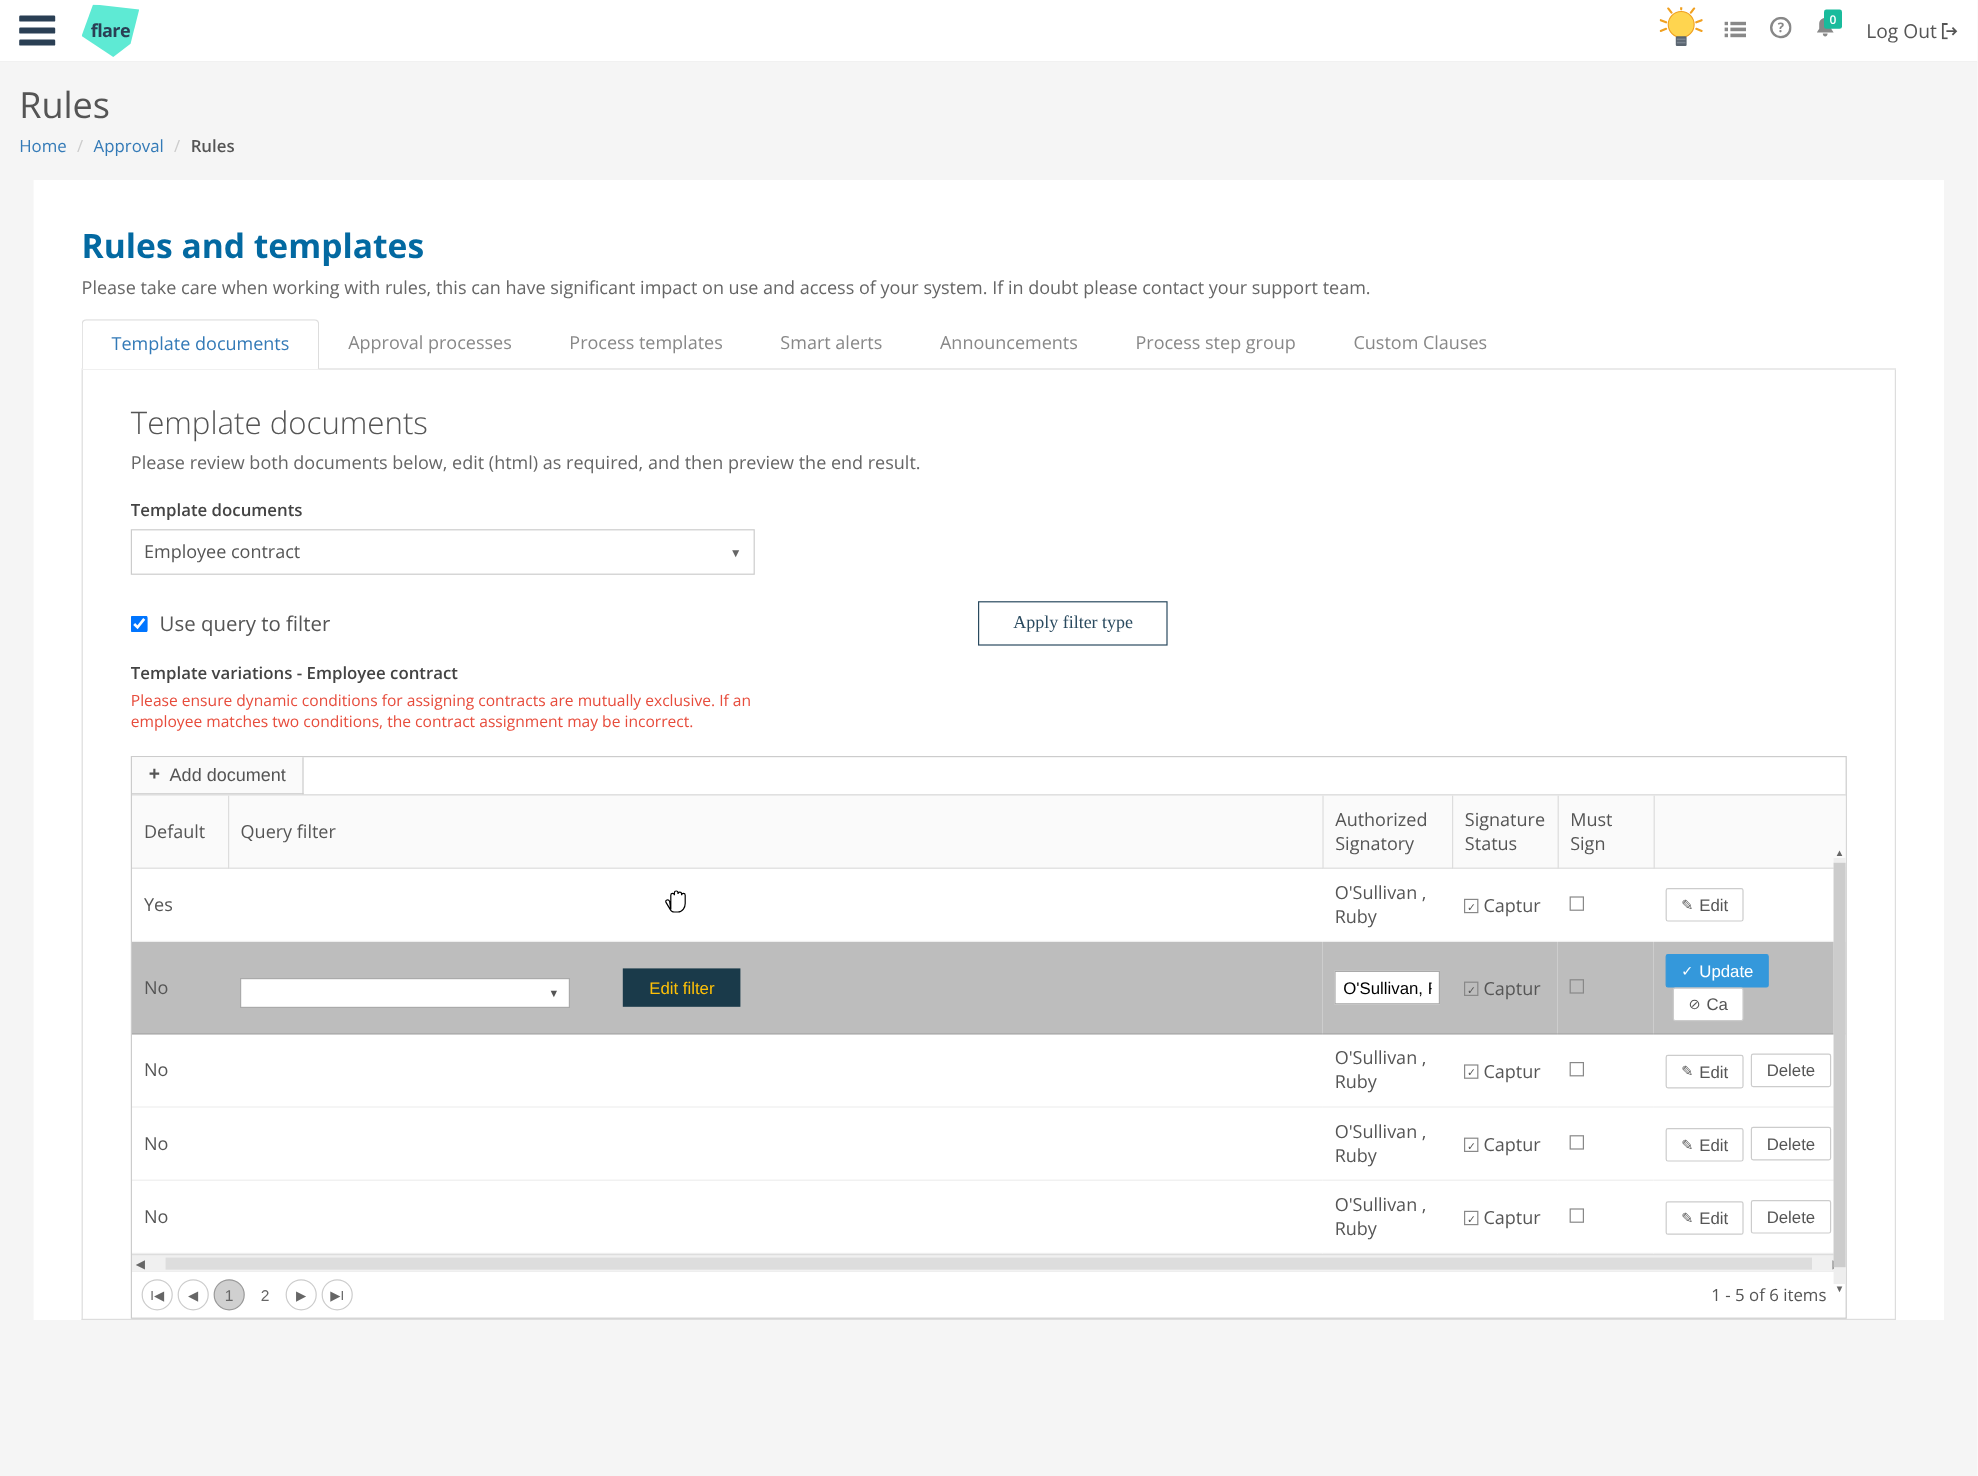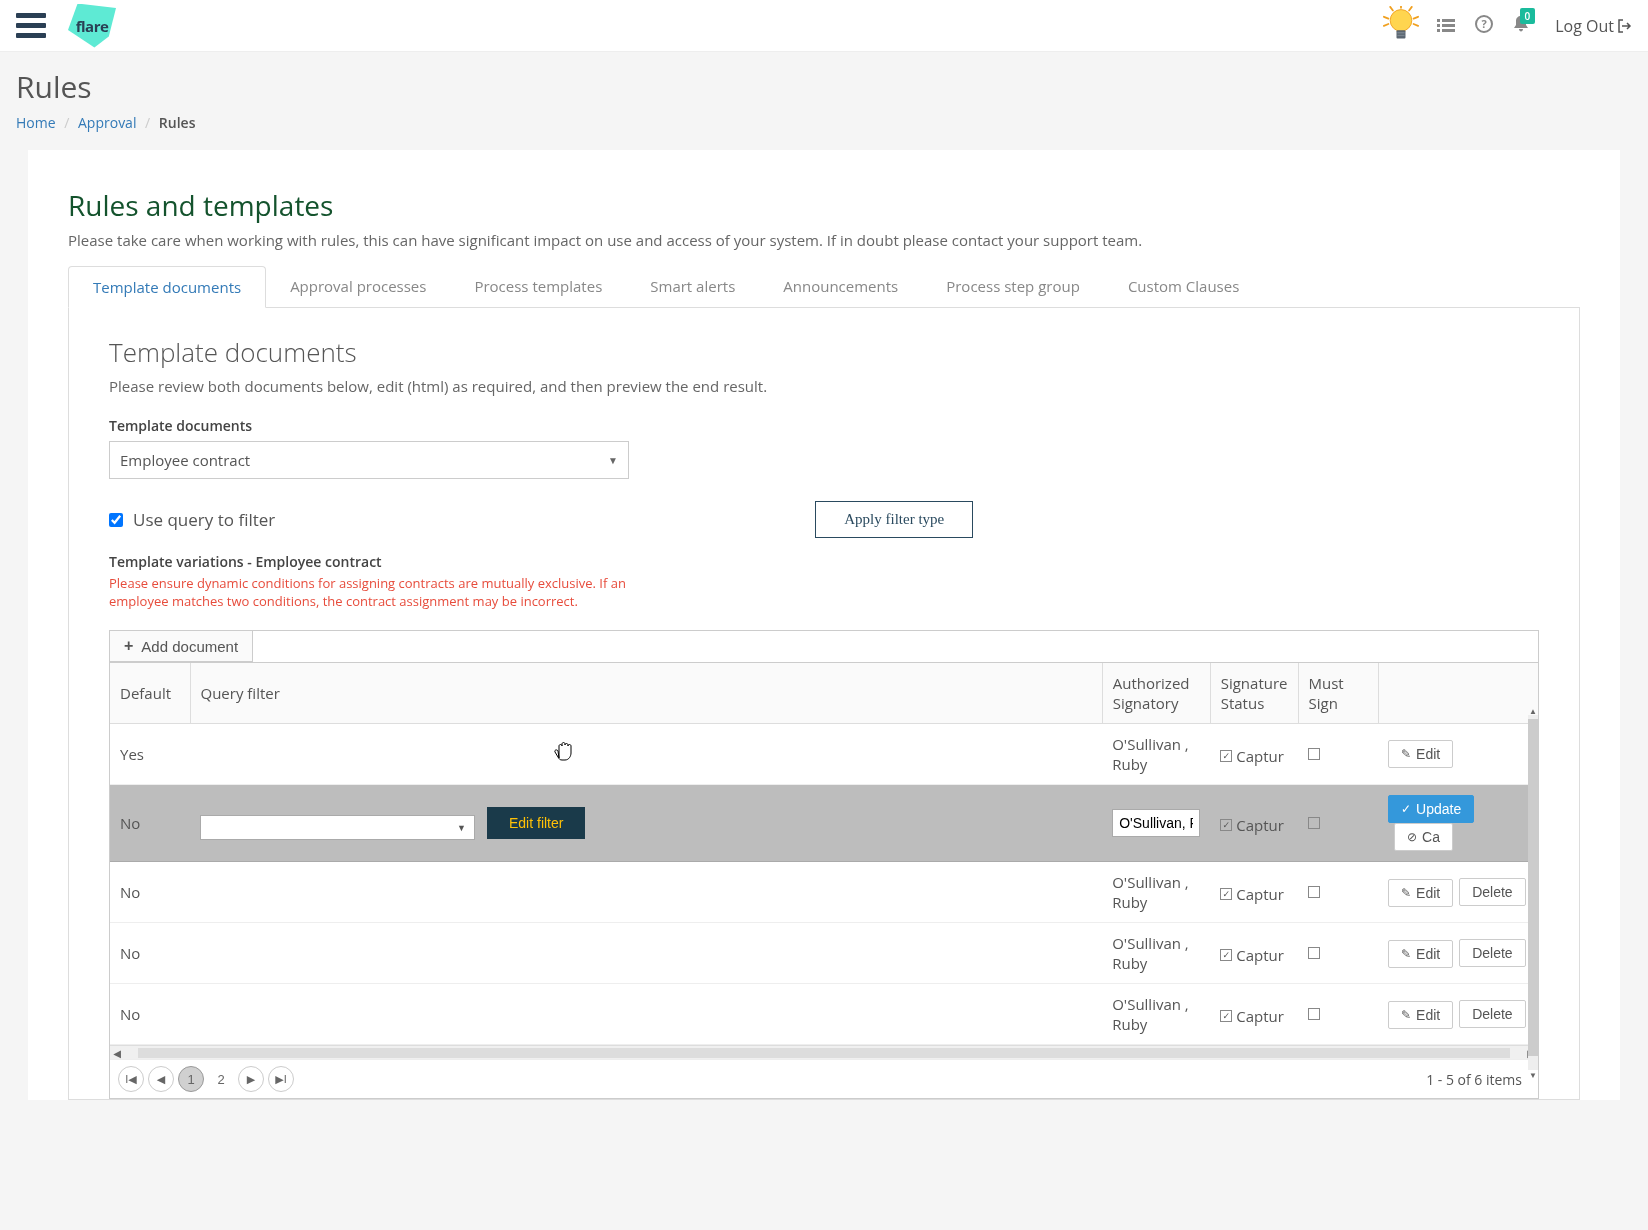--- a/index.html
+++ b/index.html
@@ -20,21 +20,21 @@
 
 .page-head { padding: 14px 16px 18px; background: #f5f5f5; }
 .page-title { font-size: 30px; font-weight: 400; color: #555; margin-bottom: 6px; }
 .breadcrumbs { font-size: 14px; color: #888; }
 .breadcrumbs a { color: #337ab7; text-decoration: none; }
 .breadcrumbs .sep { color: #ccc; margin: 0 5px; }
 .breadcrumbs .active { color: #555; font-weight: 600; }
 
 
 .panel { background: #fff; margin: 0 28px 20px; padding: 36px 40px 0; min-height: 620px; }
-.panel h2 { font-size: 28px; font-weight: 400; color: #14532d; margin-bottom: 6px; }
+.panel h2 { font-size: 28px; font-weight: 700; color: #0369a1; margin-bottom: 6px; }
 .panel-desc { color: #666; margin-bottom: 16px; font-size: 15px; }
 
 
 .tabs { display: flex; border-bottom: 1px solid #ddd; margin: 16px 0 0; }
 .tab { padding: 10px 24px; color: #888; cursor: pointer; font-size: 15px; }
 .tab.active { color: #337ab7; border: 1px solid #ddd; border-bottom-color: #fff; margin-bottom: -1px; background: #fff; border-radius: 4px 4px 0 0; }
 
 .tab-content { padding: 26px 40px 0; border: 1px solid #ddd; border-top: none; }
 .section-title { font-size: 26px; font-weight: 300; color: #555; margin-bottom: 6px; }
 .section-desc { color: #666; margin-bottom: 20px; font-size: 15px; }
@@ -68,21 +68,21 @@
 
 .col-default { width: 80px; }
 .col-query { width: auto; }
 .col-sign { width: 100px; }
 .col-status { width: 80px; }
 .col-must { width: 80px; }
 .col-act { width: 160px; white-space: nowrap; }
 
 .mini-select { width: 275px; padding: 5px 8px; border: 1px solid #aaa; background: #fff; display: inline-flex; justify-content: space-between; align-items: center; }
 .mini-select .caret { font-size: 9px; }
-.edit-filter-btn { background: #1a3a4a; color: #ffc107; border: none; padding: 8px 22px; font-size: 14px; cursor: pointer; margin-left: 12px; font-weight: 500; }
+.edit-filter-btn { background: #1a3a4a; color: #ffc107; border: none; padding: 8px 22px; font-size: 14px; cursor: pointer; margin-left: 44px; font-weight: 500; }
 .sign-input { width: 88px; padding: 5px 6px; border: 1px solid #aaa; font-size: 14px; }
 .chk-sm { display: inline-flex; align-items: center; gap: 4px; }
 .chk-sm .box { width: 12px; height: 12px; border: 1px solid #888; display: inline-flex; align-items: center; justify-content: center; font-size: 9px; color: #555; }
 .chk-sm .box.checked::before { content: "✓"; }
 
 .act-btn { border: 1px solid #ccc; background: #fff; padding: 5px 12px; font-size: 14px; color: #555; cursor: pointer; display: inline-flex; align-items: center; gap: 5px; border-radius: 2px; }
 .act-btn .ico { font-size: 12px; }
 .act-btn.update { background: #3498db; color: #fff; border-color: #3498db; }
 .act-btn + .act-btn { margin-left: 6px; }
 

